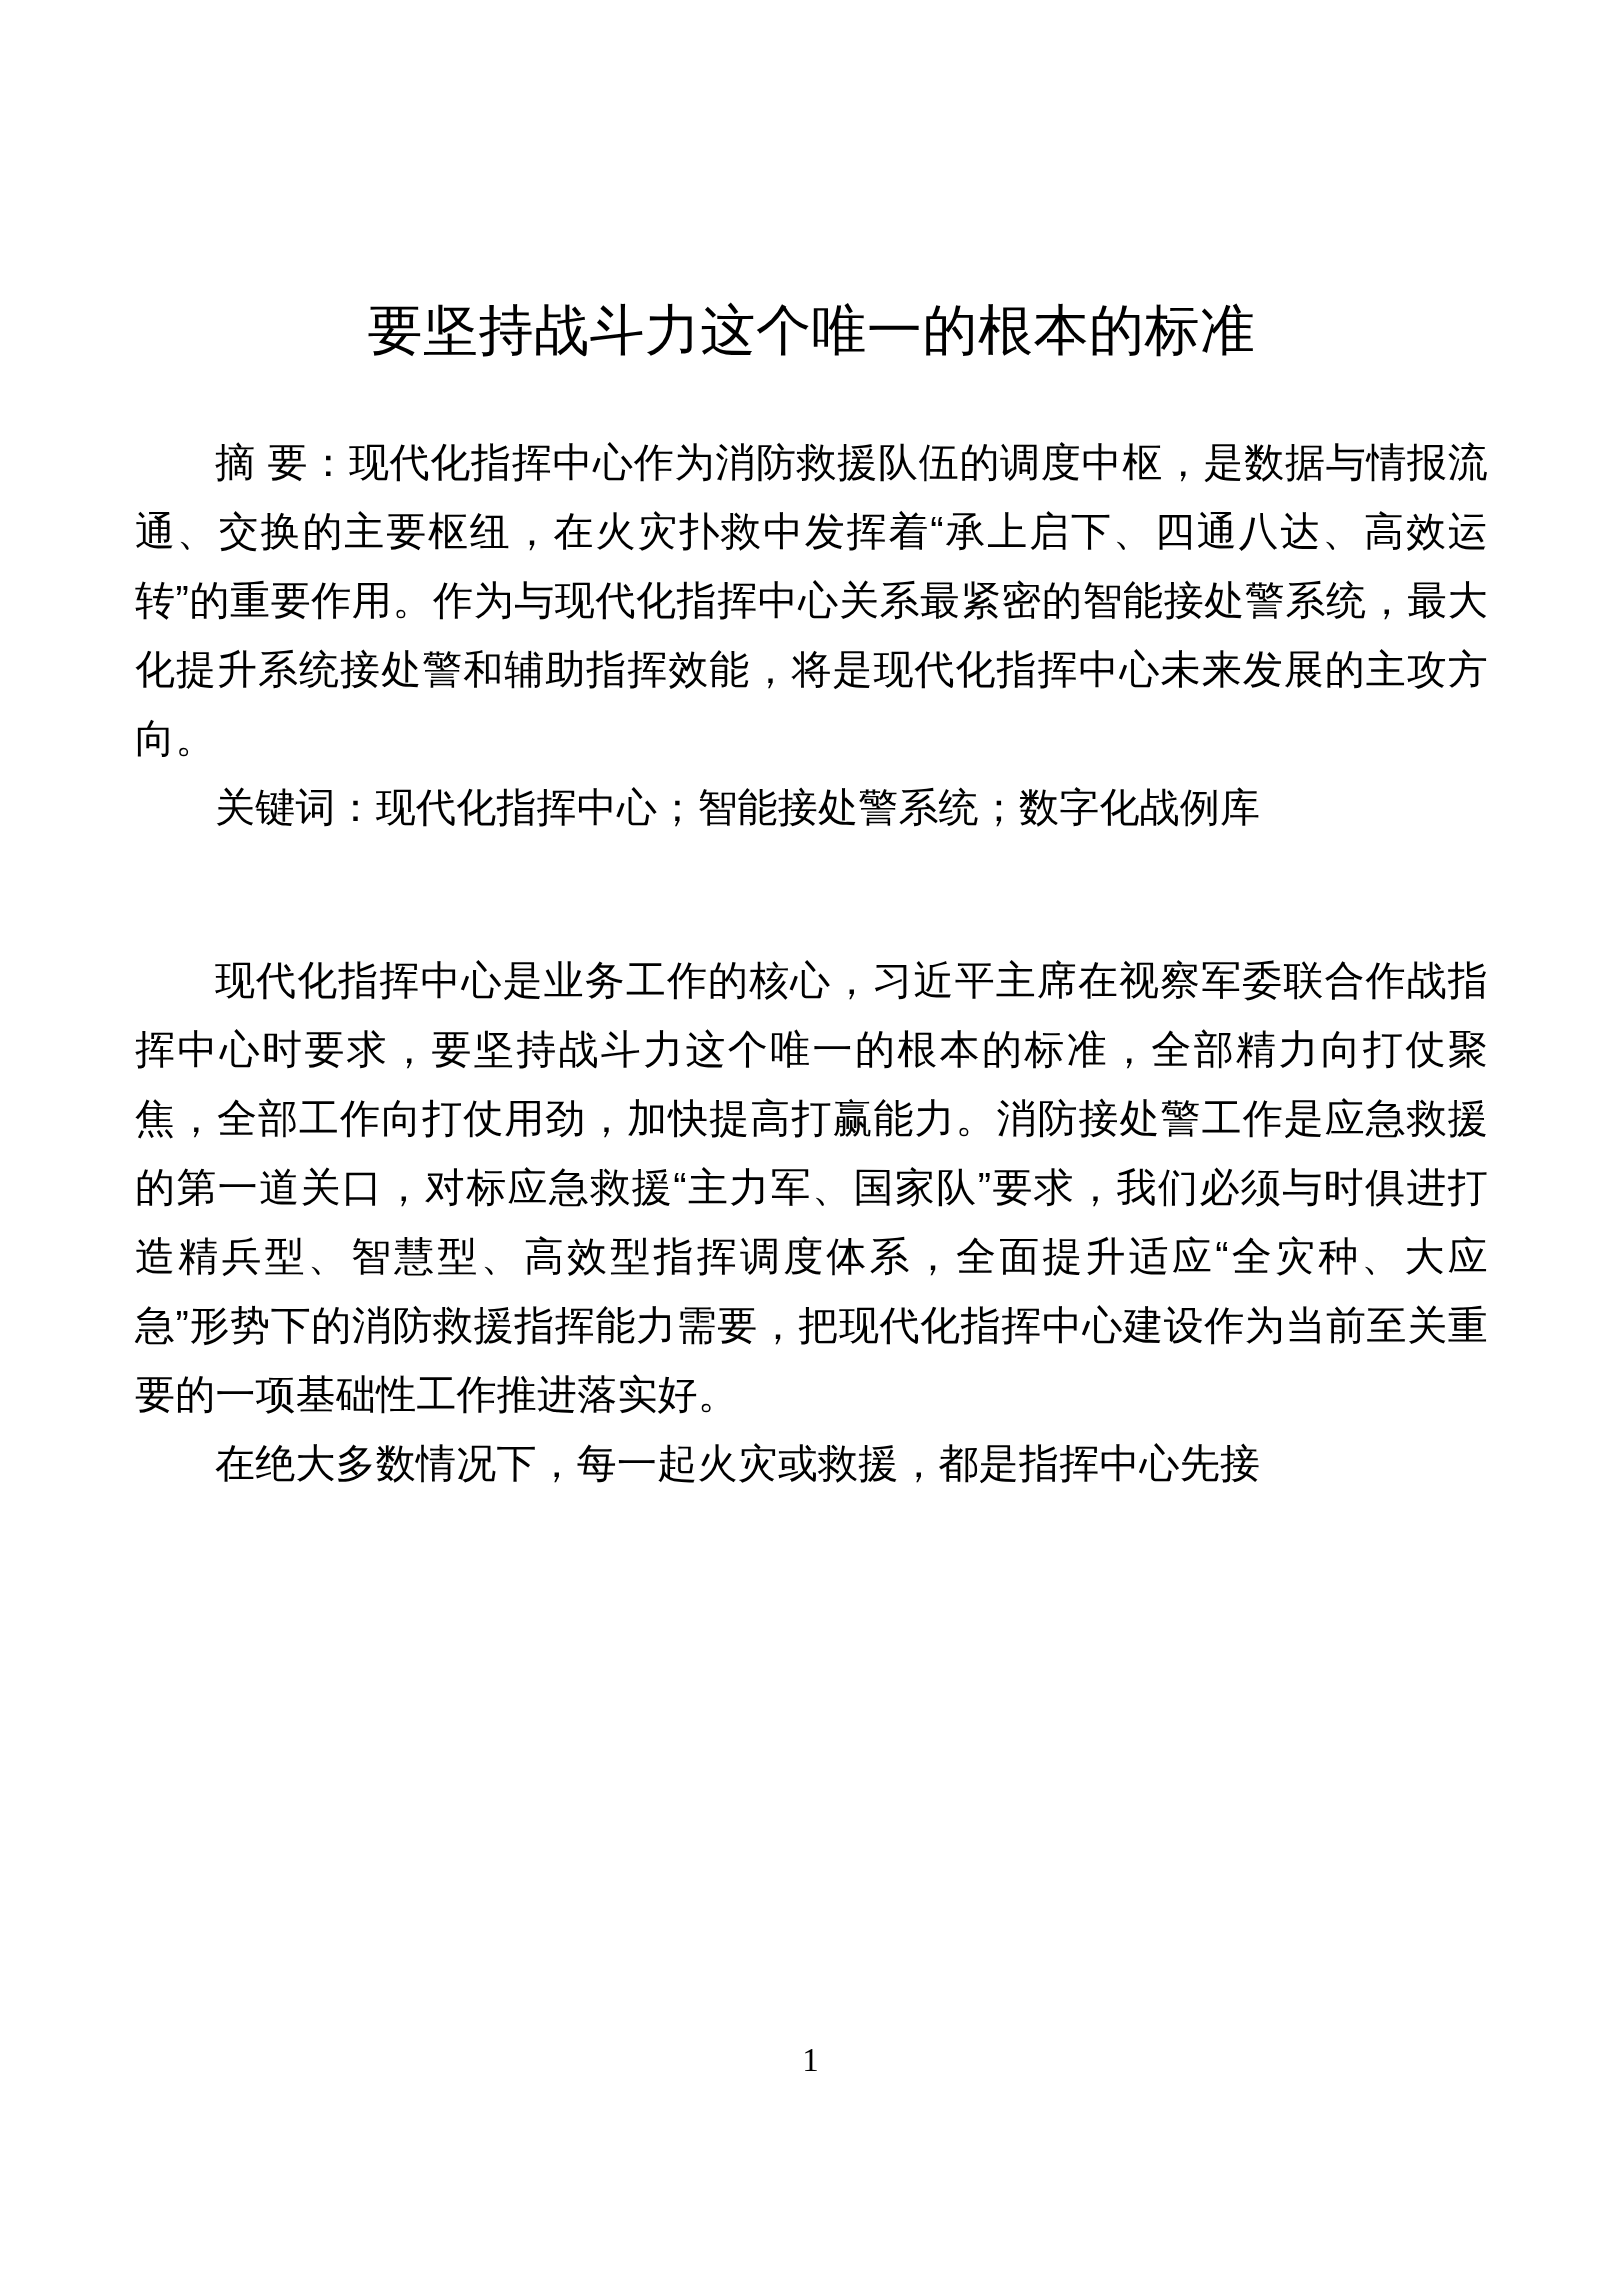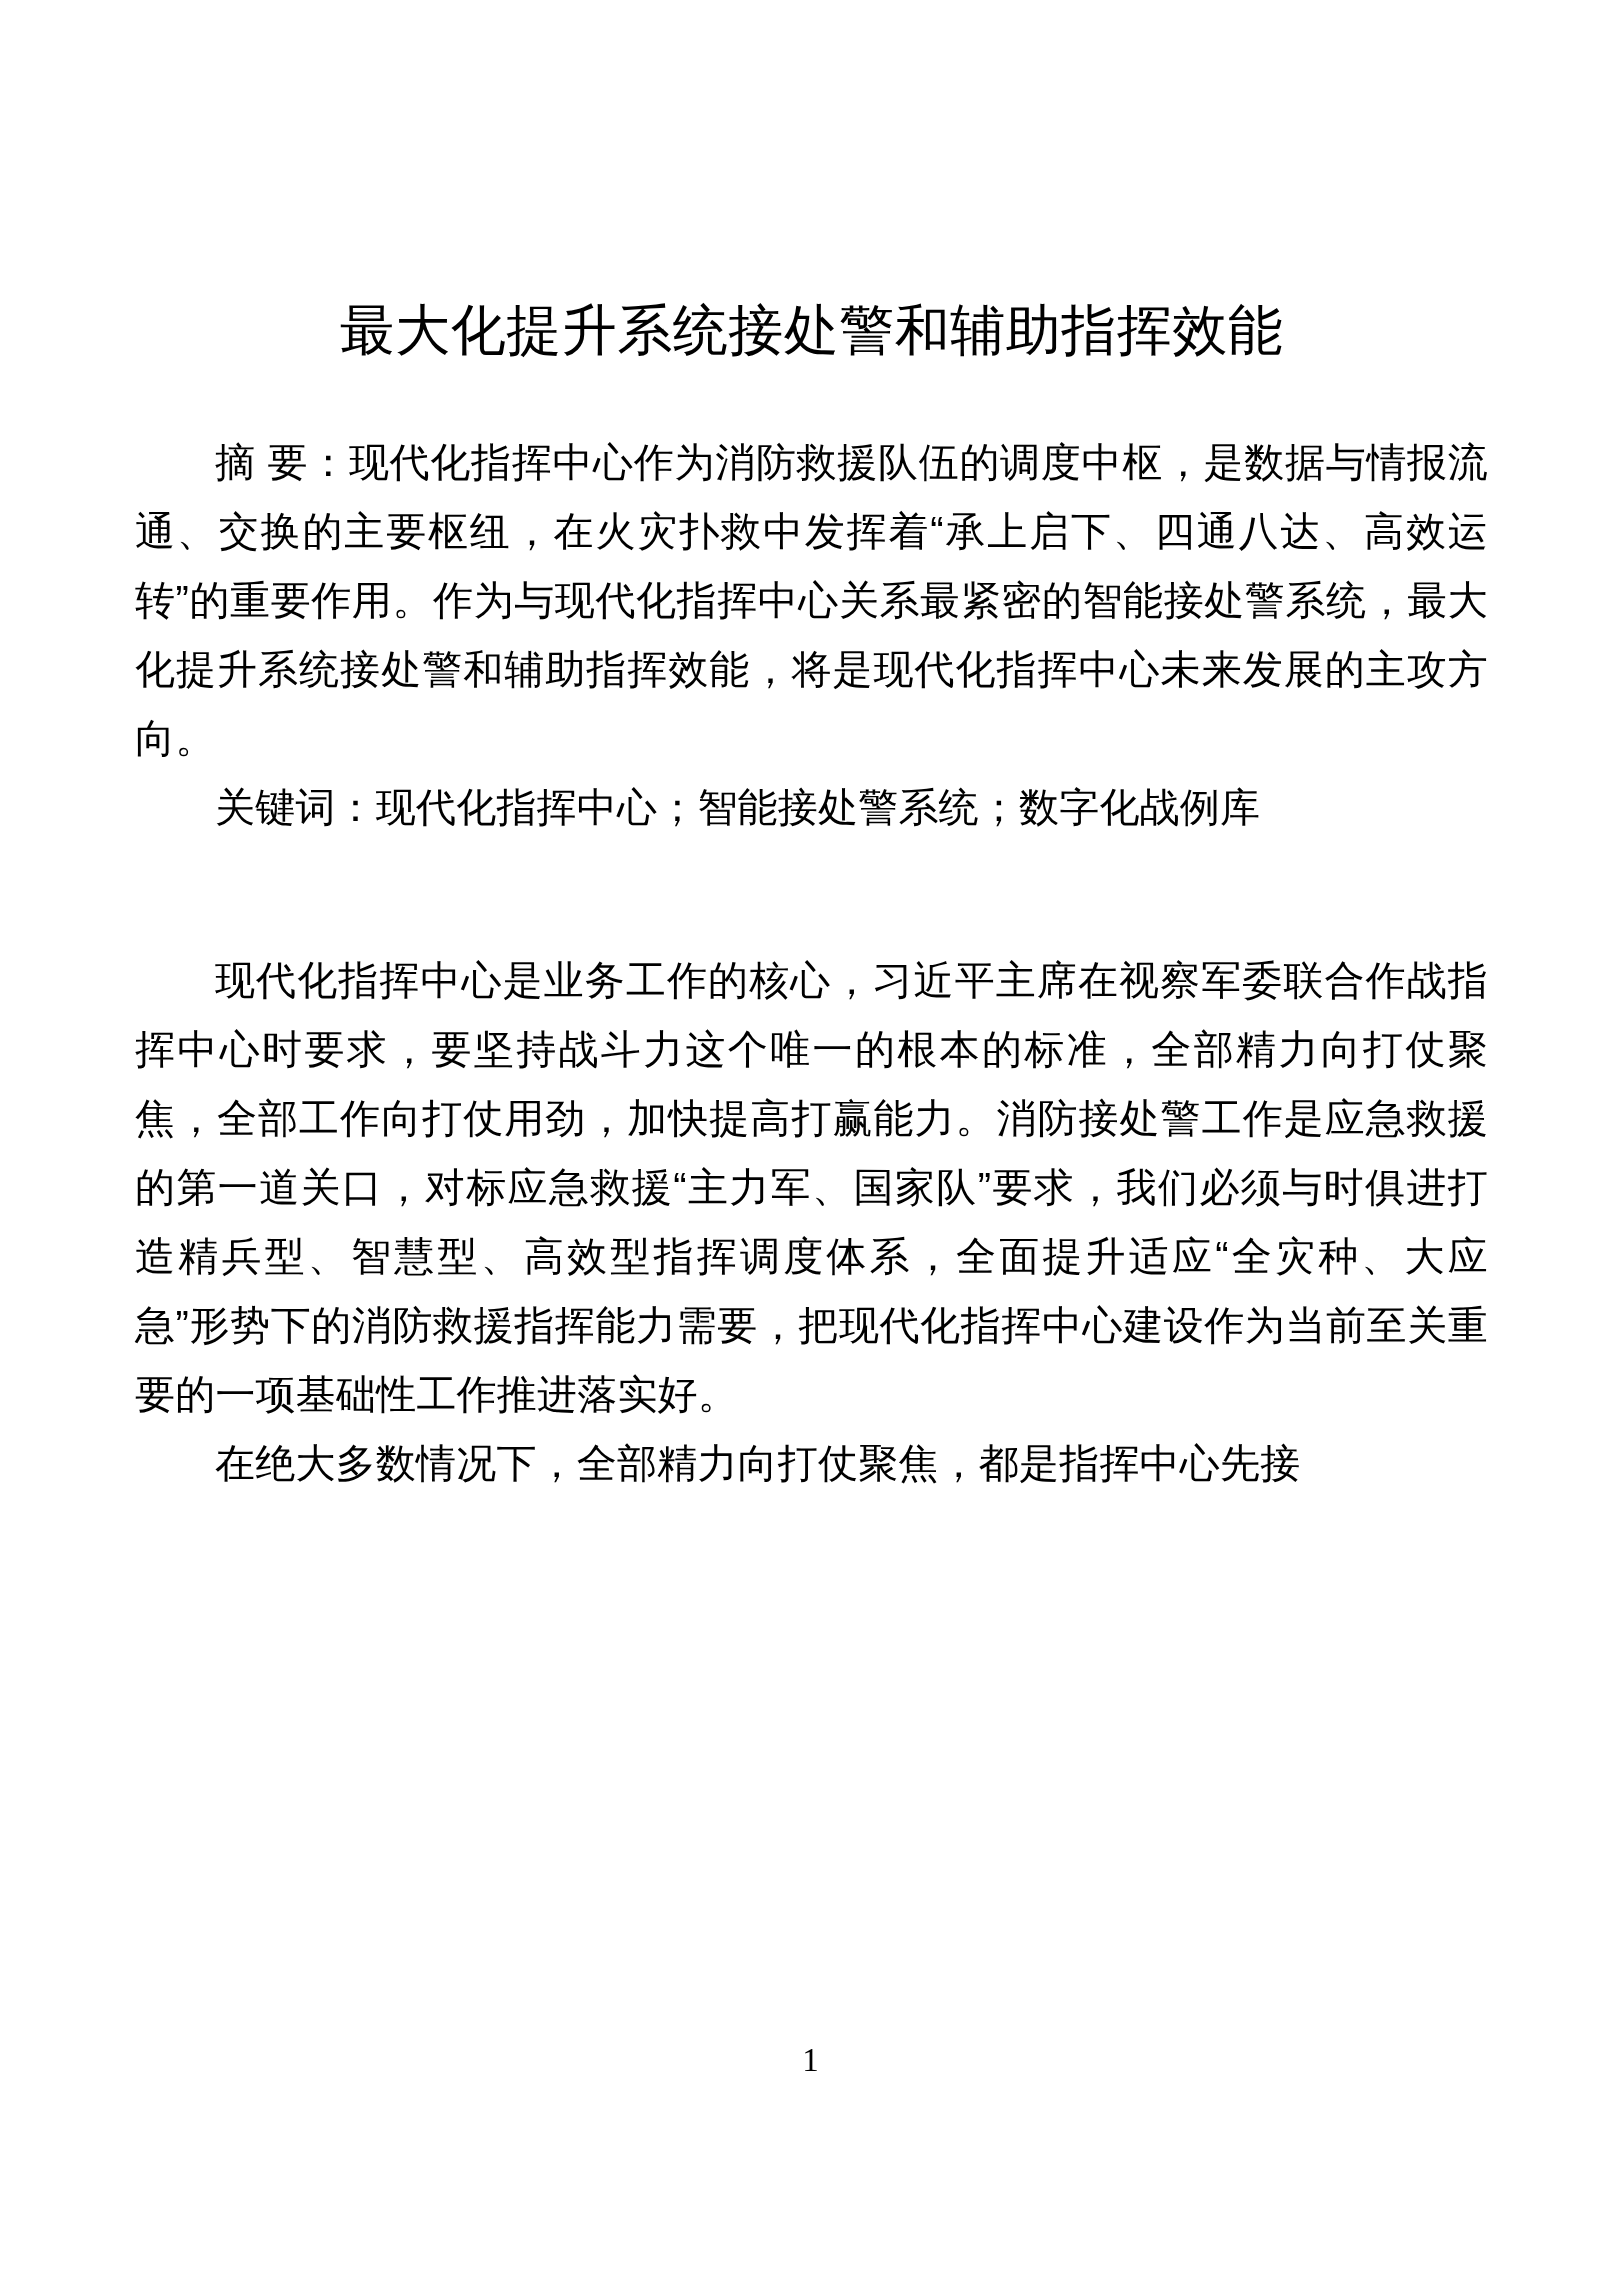--- a/index.html
+++ b/index.html
@@ -76,34 +76,34 @@
 </style>
 </head>
 <body>
 
 <div class="page">
 
   <div class="content">
 
     <div class="title-block">
       <h1 class="doc-title">
-        <span class="title-line">最大化提升系统接处警和辅助指挥效能</span>
+        <span class="title-line">要坚持战斗力这个唯一的根本的标准</span>
       </h1>
     </div>
 
     <div class="abstract-block">
       <p class="body-para indent">摘 要：现代化指挥中心作为消防救援队伍的调度中枢，是数据与情报流通、交换的主要枢纽，在火灾扑救中发挥着“承上启下、四通八达、高效运转”的重要作用。作为与现代化指挥中心关系最紧密的智能接处警系统，最大化提升系统接处警和辅助指挥效能，将是现代化指挥中心未来发展的主攻方向。</p>
       <p class="body-para indent keywords-para">关键词：现代化指挥中心；智能接处警系统；数字化战例库</p>
     </div>
 
     <div class="gap-large"></div>
 
     <div>
       <p class="body-para indent">现代化指挥中心是业务工作的核心，习近平主席在视察军委联合作战指挥中心时要求，要坚持战斗力这个唯一的根本的标准，全部精力向打仗聚焦，全部工作向打仗用劲，加快提高打赢能力。消防接处警工作是应急救援的第一道关口，对标应急救援“主力军、国家队”要求，我们必须与时俱进打造精兵型、智慧型、高效型指挥调度体系，全面提升适应“全灾种、大应急”形势下的消防救援指挥能力需要，把现代化指挥中心建设作为当前至关重要的一项基础性工作推进落实好。</p>
-      <p class="body-para indent">在绝大多数情况下，全部精力向打仗聚焦，都是指挥中心先接</p>
+      <p class="body-para indent">在绝大多数情况下，每一起火灾或救援，都是指挥中心先接</p>
     </div>
 
   </div>
 
   <div class="page-number">1</div>
 
 </div>
 
 
 </body></html>

